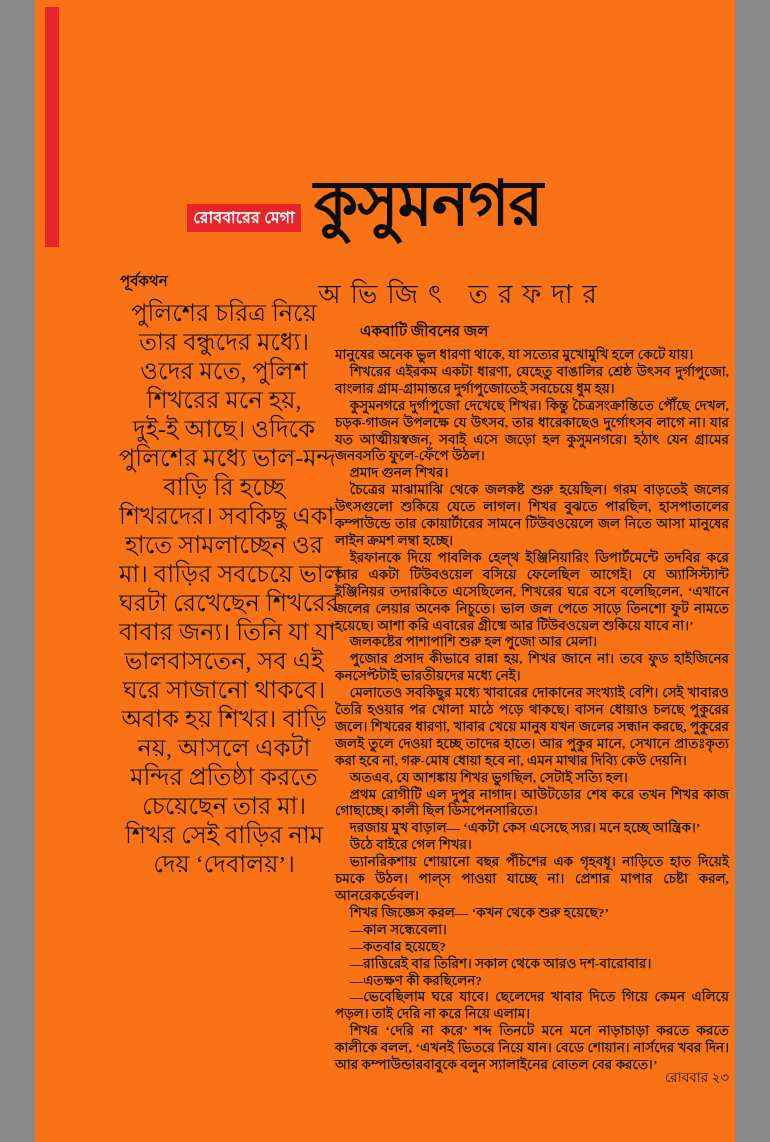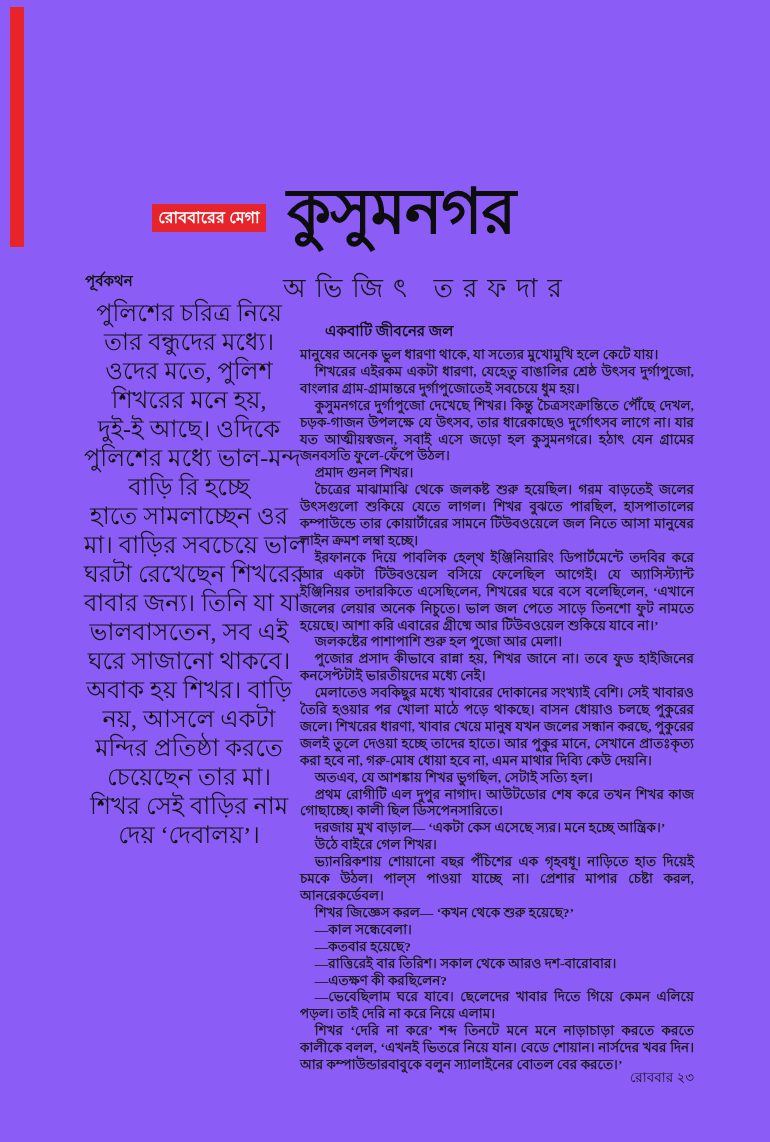--- a/index.html
+++ b/index.html
@@ -1,20 +1,20 @@
 <!DOCTYPE html>
 <html><head>
 <meta charset="utf-8">
 <style>
   html,body{margin:0;padding:0;background:#888;}
   .page{
     position:relative;
-    width:770px;height:1142px;
+    width:700px;height:1142px;
     margin:0 auto;
-    background:#8b5cf6;
+    background:#f97316;
     overflow:hidden;
     font-family:"Liberation Serif","DejaVu Serif",serif;
     color:#191919;
   }
   .red-bar{
     position:absolute;left:10px;top:7px;width:14px;height:240px;
   }
   .section-label{
     position:absolute;left:152px;top:204px;
     width:114px;height:28px;
@@ -25,21 +25,21 @@
   .title{
     position:absolute;left:279px;top:170px;
     font-size:63px;line-height:1.1;font-weight:bold;
     color:#0d0d0d;letter-spacing:-1px;white-space:nowrap;
   }
   .kicker{
     position:absolute;left:85px;top:269px;width:192px;
     font-size:15px;font-weight:bold;color:#111;
   }
   .author{
-    position:absolute;left:283px;top:268px;
+    position:absolute;left:283px;top:274px;
     font-size:26px;letter-spacing:10px;color:#161616;white-space:nowrap;
   }
   .subtitle{
     position:absolute;left:300px;top:319px;
     font-size:15px;font-weight:bold;color:#111;margin-left:25px;
   }
   .standfirst{
     position:absolute;left:84px;top:299px;width:210px;
     font-size:24px;line-height:29px;text-align:center;color:#131313;
   }
@@ -57,36 +57,37 @@
 </style>
 </head>
 <body>
 
 <div class="page">
 
   <div class="red-bar" style="background-color: rgb(232, 36, 43);"></div>
 
   <div class="section-label" style="background-color: rgb(232, 36, 43);">রোববারের মেগা</div>
 
-  <h1 class="title" style="margin:8px;">কুসুমনগর</h1>
+  <h1 class="title" style="margin:0;">কুসুমনগর</h1>
 
   <div class="kicker">পূর্বকথন</div>
 
   <div class="author">অভিজিৎ তরফদার</div>
 
   <div class="subtitle">একবাটি জীবনের জল</div>
 
   <div class="standfirst">
       <div class="sf-line">পুলিশের চরিত্র নিয়ে</div>
       <div class="sf-line">তার বন্ধুদের মধ্যে।</div>
       <div class="sf-line">ওদের মতে, পুলিশ</div>
       <div class="sf-line">শিখরের মনে হয়,</div>
       <div class="sf-line">দুই-ই আছে। ওদিকে</div>
       <div class="sf-line">পুলিশের মধ্যে ভাল-মন্দ</div>
       <div class="sf-line">বাড়ি রি হচ্ছে</div>
+      <div class="sf-line">শিখরদের। সবকিছু একা</div>
       <div class="sf-line">হাতে সামলাচ্ছেন ওর</div>
       <div class="sf-line">মা। বাড়ির সবচেয়ে ভাল</div>
       <div class="sf-line">ঘরটা রেখেছেন শিখরের</div>
       <div class="sf-line">বাবার জন্য। তিনি যা যা</div>
       <div class="sf-line">ভালবাসতেন, সব এই</div>
       <div class="sf-line">ঘরে সাজানো থাকবে।</div>
       <div class="sf-line">অবাক হয় শিখর। বাড়ি</div>
       <div class="sf-line">নয়, আসলে একটা</div>
       <div class="sf-line">মন্দির প্রতিষ্ঠা করতে</div>
       <div class="sf-line">চেয়েছেন তার মা।</div>

